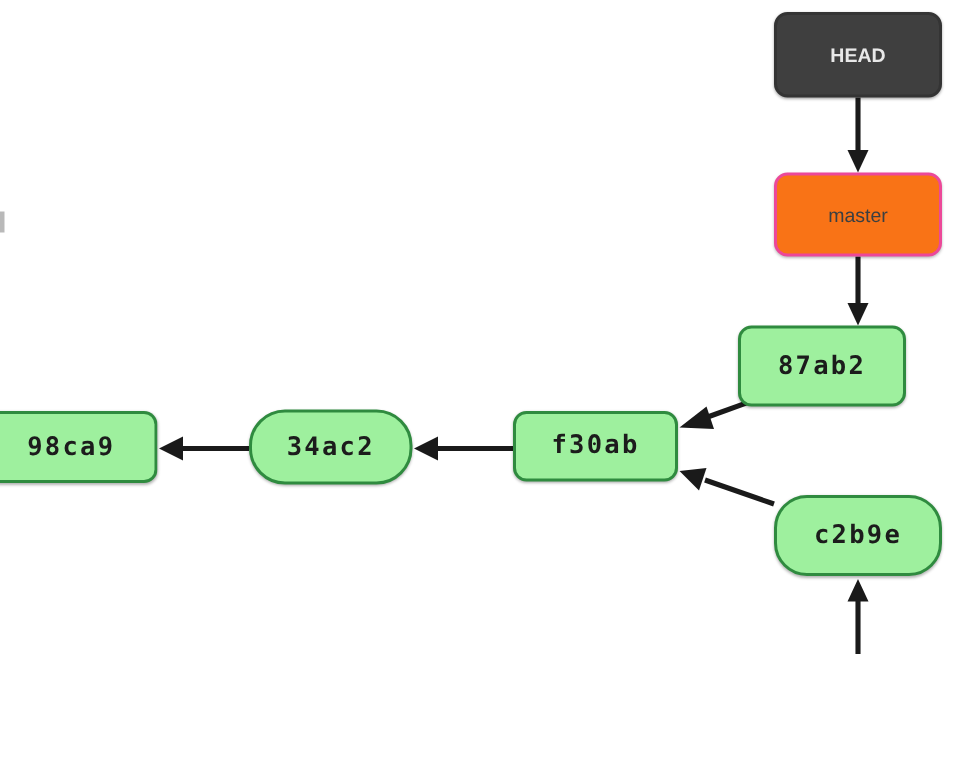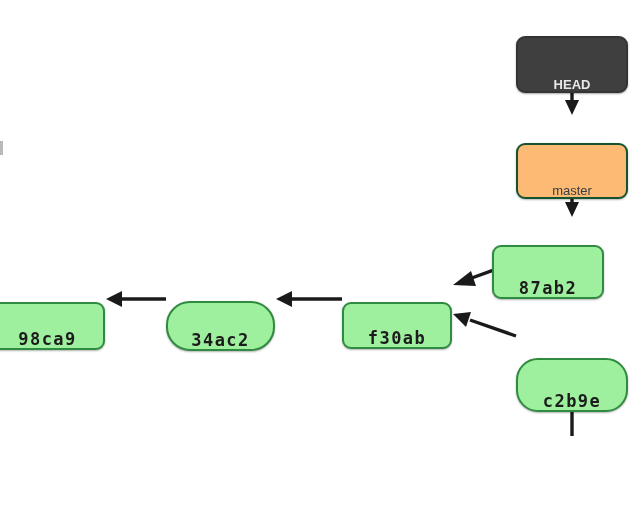--- a/index.html
+++ b/index.html
@@ -22,47 +22,46 @@
     left: 0;
     top: 0;
     width: 640px;
     height: 506px;
     pointer-events: none;
   }
   .node {
     position: absolute;
     box-sizing: border-box;
     display: flex;
-    align-items: flex-end;
+    align-items: center;
     justify-content: center;
     border-radius: 9px;
     z-index: 2;
-    margin-top: 28px;
   }
   .node-label {
     line-height: 1;
     white-space: nowrap;
   }
   
   .node.commit {
     background: #9ef09e;
     border: 2px solid #2f8b3f;
     box-shadow: 0 1px 2px rgba(0,0,0,0.30);
   }
   .node.commit .node-label {
     font-family: "DejaVu Sans Mono", "Liberation Mono", monospace;
     font-size: 17px;
     font-weight: 700;
     letter-spacing: 1.5px;
     color: #1c1c1c;
   }
   
   .node.ref {
-    background: #fdba74;
-    border: 2px solid #14532d;
+    background: #f97316;
+    border: 2px solid #ec4899;
     box-shadow: 0 1px 2px rgba(0,0,0,0.28);
   }
   .node.ref .node-label {
     font-family: "Liberation Sans", sans-serif;
     font-size: 13px;
     font-weight: 400;
     color: #3a3f42;
   }
   
   .node.head {

